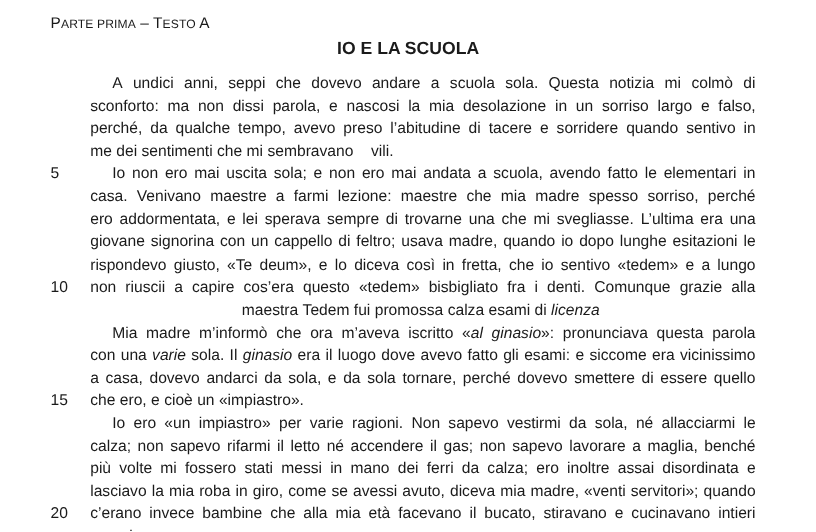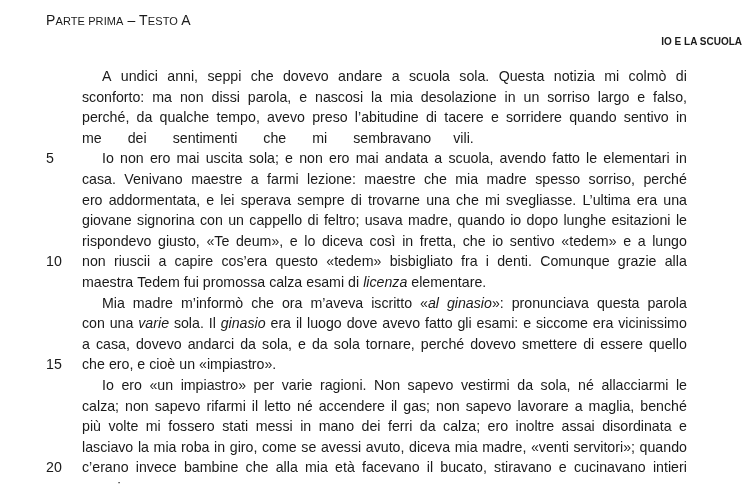--- a/index.html
+++ b/index.html
@@ -24,23 +24,23 @@
     white-space: nowrap;
     text-align: center;
   }
   .header .big { font-size: 14px; }
   .header .sc { font-size: 11px; }
   .title {
     position: absolute;
     left: 0;
     width: 742px;
     top: 36px;
-    text-align: right;
+    text-align: center;
     font-weight: bold;
-    font-size: 10px;
+    font-size: 16px;
   }
   .page {
     position: absolute;
     left: 0;
     top: 66px;
     width: 742px;
   }
   .line {
     position: relative;
     height: 20.6px;
@@ -144,27 +144,27 @@
           <span>sorridere</span>
           <span>quando</span>
           <span>sentivo</span>
           <span>in</span>
         </span>
       </div>
     </div>
     <div class="line">
       <span class="num"></span>
       <div class="txt last">
-        <span class="flex" style="justify-content: flex-start; gap: 22px;">
+        <span class="flex" style="justify-content: flex-start;">
           <span style="margin-right: 4px;">me</span>
           <span style="margin-right: 4px;">dei</span>
           <span style="margin-right: 4px;">sentimenti</span>
           <span style="margin-right: 4px;">che</span>
           <span style="margin-right: 4px;">mi</span>
-          <span style="margin-right: 0;">sembravano</span>
+          <span style="margin-right: 16px;">sembravano</span>
           <span>vili.</span>
         </span>
       </div>
     </div>
     <div class="line">
       <span class="num">5</span>
       <div class="txt first">
         <span class="flex">
           <span>Io</span>
           <span>non</span>
@@ -292,30 +292,29 @@
           <span>denti.</span>
           <span>Comunque</span>
           <span>grazie</span>
           <span>alla</span>
         </span>
       </div>
     </div>
     <div class="line">
       <span class="num"></span>
       <div class="txt last">
-        <span class="flex" style="justify-content: flex-start;">
+        <span class="flex" style="justify-content: center;">
           <span style="margin-right: 4px;">maestra</span>
           <span style="margin-right: 4px;">Tedem</span>
           <span style="margin-right: 4px;">fui</span>
           <span style="margin-right: 4px;">promossa</span>
           <span style="margin-right: 4px;">calza</span>
           <span style="margin-right: 4px;">esami</span>
           <span style="margin-right: 4px;">di</span>
           <span style="margin-right: 4px; font-style: italic;">licenza</span>
-          <span>elementare.</span>
         </span>
       </div>
     </div>
     <div class="line">
       <span class="num"></span>
       <div class="txt first">
         <span class="flex">
           <span>Mia</span>
           <span>madre</span>
           <span>m’informò</span>

